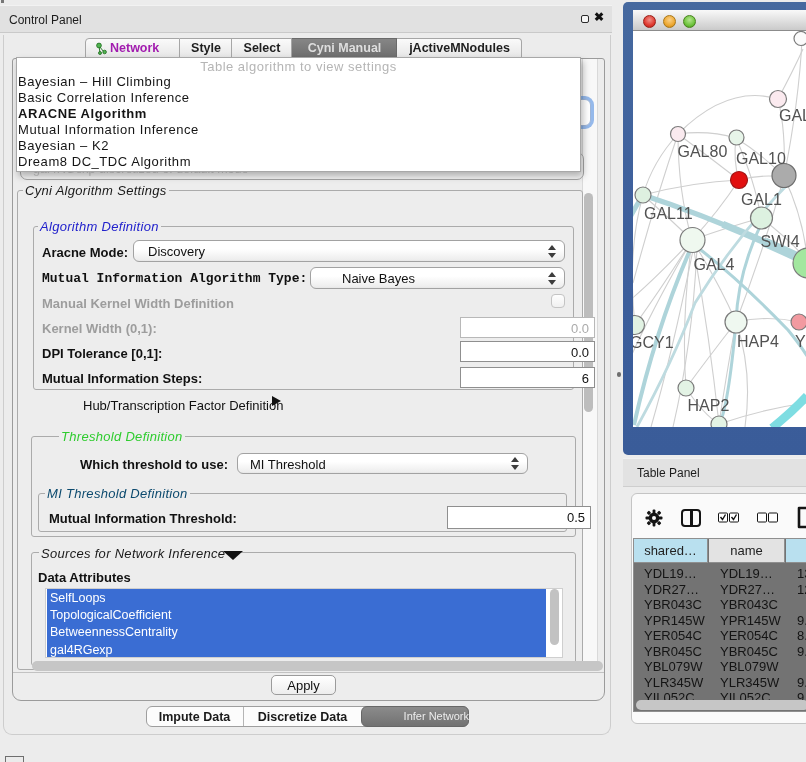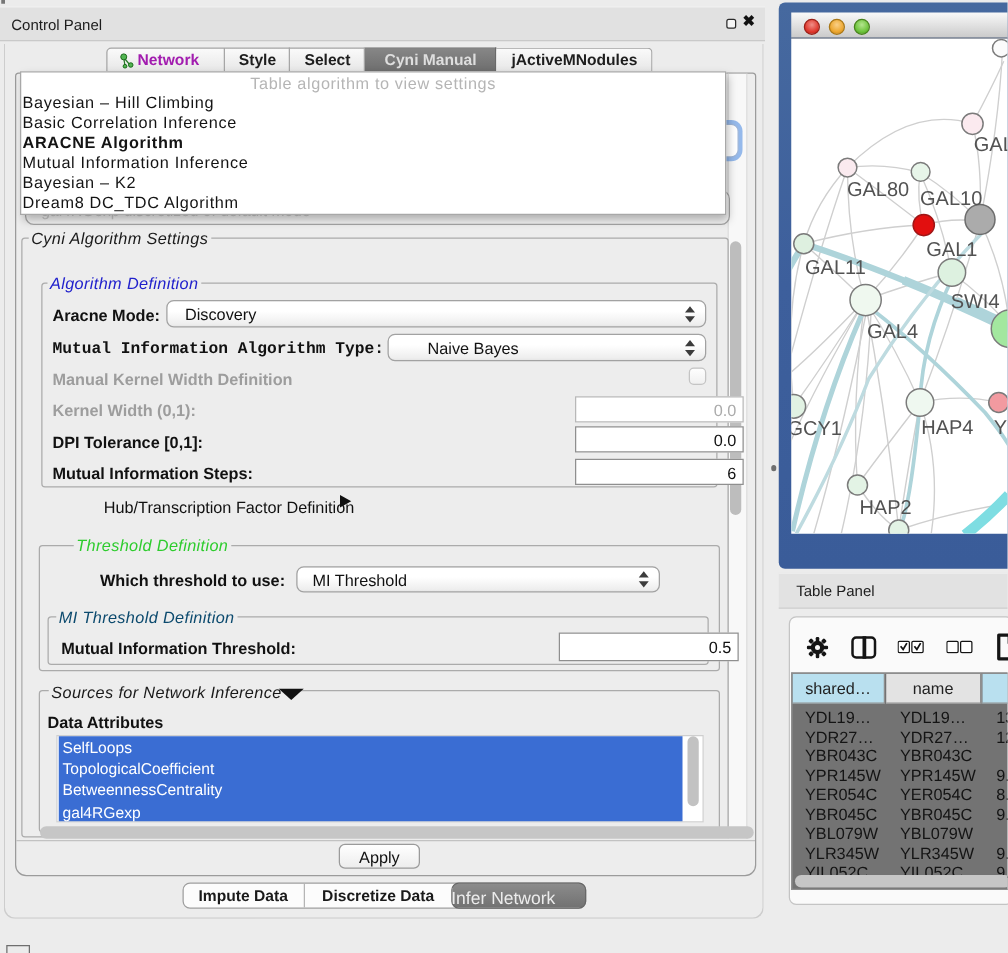--- a/index.html
+++ b/index.html
@@ -114,21 +114,21 @@
 <div class="abs" style="left:32px;top:661px;width:571px;height:10px;background:#c6c6c6;border-radius:5px;"></div>
 <div class="abs" style="left:13px;top:672px;width:591px;height:1px;background:#c2c2c2;"></div>
 
 <div class="abs" style="left:271px;top:675px;width:65px;height:20px;border:1px solid #9b9b9b;border-radius:5px;background:linear-gradient(#ffffff,#ededed);text-align:center;font-size:13px;color:#111;padding-top:2px;">Apply</div>
 
 <div class="abs" style="left:146px;top:706px;width:323px;height:21px;border:1px solid #9e9e9e;border-radius:6px;background:#fcfcfc;"></div>
 <div class="abs" style="left:243px;top:707px;width:1px;height:19px;background:#b5b5b5;"></div>
 <div class="abs" style="left:361px;top:706px;width:108px;height:21px;border-radius:6px;background:linear-gradient(#8b8b8b,#727272);border:1px solid #676767;"></div>
 <div class="abs b" style="left:146px;top:710px;width:97px;text-align:center;font-size:12.5px;color:#1a1a1a;">Impute Data</div>
 <div class="abs b" style="left:244px;top:710px;width:117px;text-align:center;font-size:12.5px;color:#1a1a1a;">Discretize Data</div>
-<div class="abs" style="left:361px;top:710px;width:108px;text-align:left;font-size:14px;color:#ececec;">Infer Network</div>
+<div class="abs" style="left:361px;top:710px;width:108px;text-align:right;font-size:11px;color:#ececec;">Infer Network</div>
 
 <div class="abs" style="left:5px;top:756px;width:19px;height:12px;border:1.5px solid #6e6e6e;background:#ebebeb;"></div>
 
 <div class="abs" style="left:302px;top:99px;width:289px;height:27px;border:1px solid #9fb6d8;border-radius:6px;background:#fff;box-shadow:0 0 0 3px rgba(95,150,228,0.65);"></div>
 <div class="abs" style="left:20px;top:152px;width:564px;height:28px;border:1px solid #a5a5a5;border-radius:7px;background:#f3f3f3;color:#c9c9c9;font-size:12.5px;padding:9px 0 0 12px;">gal4RGexp discretized of default mode</div>
 
 <div class="abs" style="left:16px;top:57px;width:565px;height:115px;background:#fff;border:1px solid #a8a8a8;box-shadow:2px 4px 7px rgba(0,0,0,0.28);"></div>
 <div class="abs" style="left:16px;top:59px;width:565px;text-align:center;font-size:13px;color:#b5b5b5;letter-spacing:0.5px;">Table algorithm to view settings</div>
 <div class="abs" style="left:18px;top:74px;font-size:13px;color:#141414;line-height:15.9px;letter-spacing:0.55px;">Bayesian – Hill Climbing<br>Basic Correlation Inference<br><span class="b">ARACNE Algorithm</span><br>Mutual Information Inference<br>Bayesian – K2<br>Dream8 DC_TDC Algorithm</div>
 

